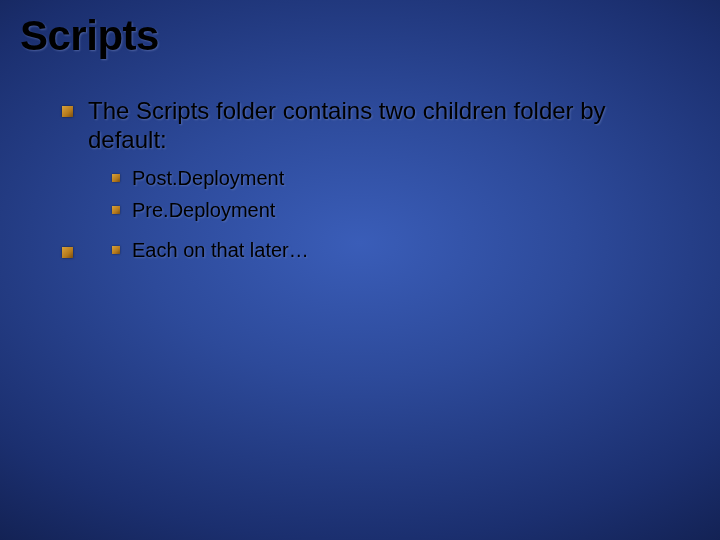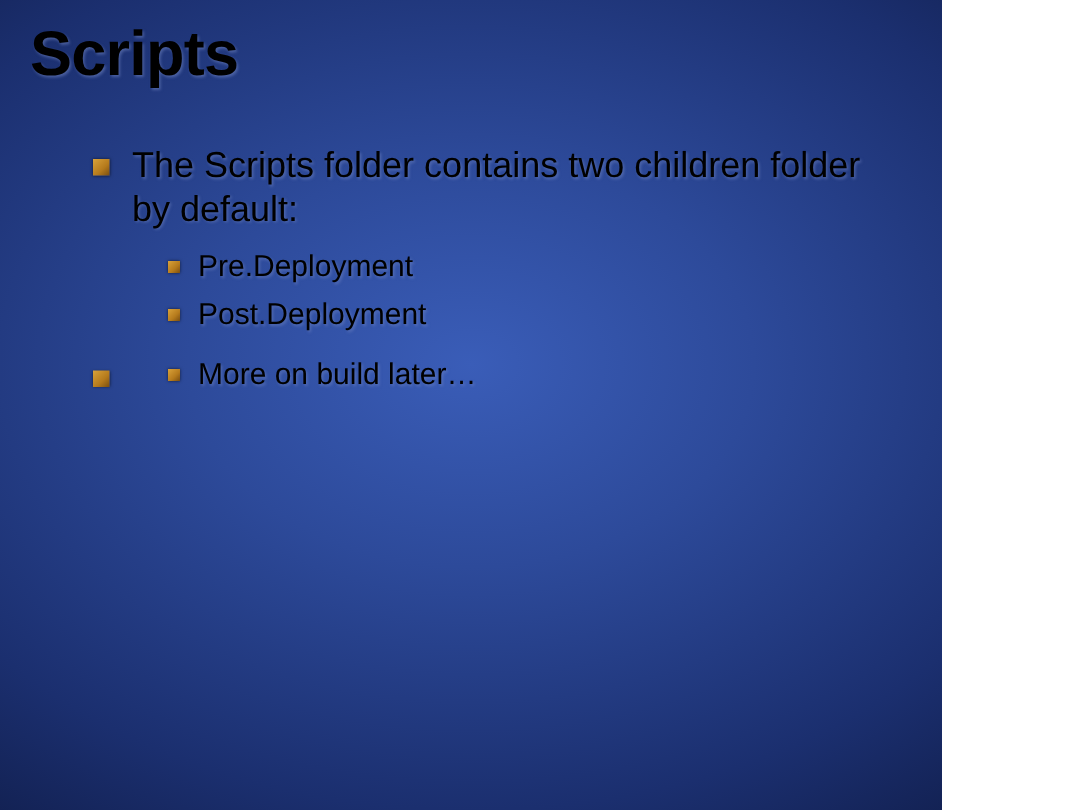--- a/index.html
+++ b/index.html
@@ -4,21 +4,21 @@
 <style>
   html, body {
     margin: 0;
     padding: 0;
     width: 720px;
     height: 540px;
     overflow: hidden;
     font-family: Arial, Helvetica, sans-serif;
   }
   .slide {
-    width: 628px;
+    width: 720px;
     height: 540px;
     background: radial-gradient(ellipse 120% 100% at 50% 45%, #3a5db8 0%, #2d4a9a 25%, #1b2f6f 55%, #0d1840 80%, #050a22 100%);
     position: relative;
     box-sizing: border-box;
     padding: 12px 20px 20px 20px;
     color: #000;
   }
   .title {
     font-size: 42px;
     font-weight: bold;
@@ -80,28 +80,28 @@
 <body>
 
 <div class="slide">
   <h1 class="title">Scripts</h1>
 
   <ul class="level1">
     <li>
       <span>The Scripts folder contains two children folder by default:</span>
       <ul class="level2">
         <li>
-          <span>Pre.Deployment</span>
+          <span>Post.Deployment</span>
         </li>
         <li>
-          <span>Post.Deployment</span>
+          <span>Pre.Deployment</span>
         </li>
       </ul>
     </li>
     <li>
       <ul class="level2">
         <li>
-          <span>More on build later…</span>
+          <span>Each on that later…</span>
         </li>
       </ul>
     </li>
   </ul>
 </div>
 
 </body></html>

